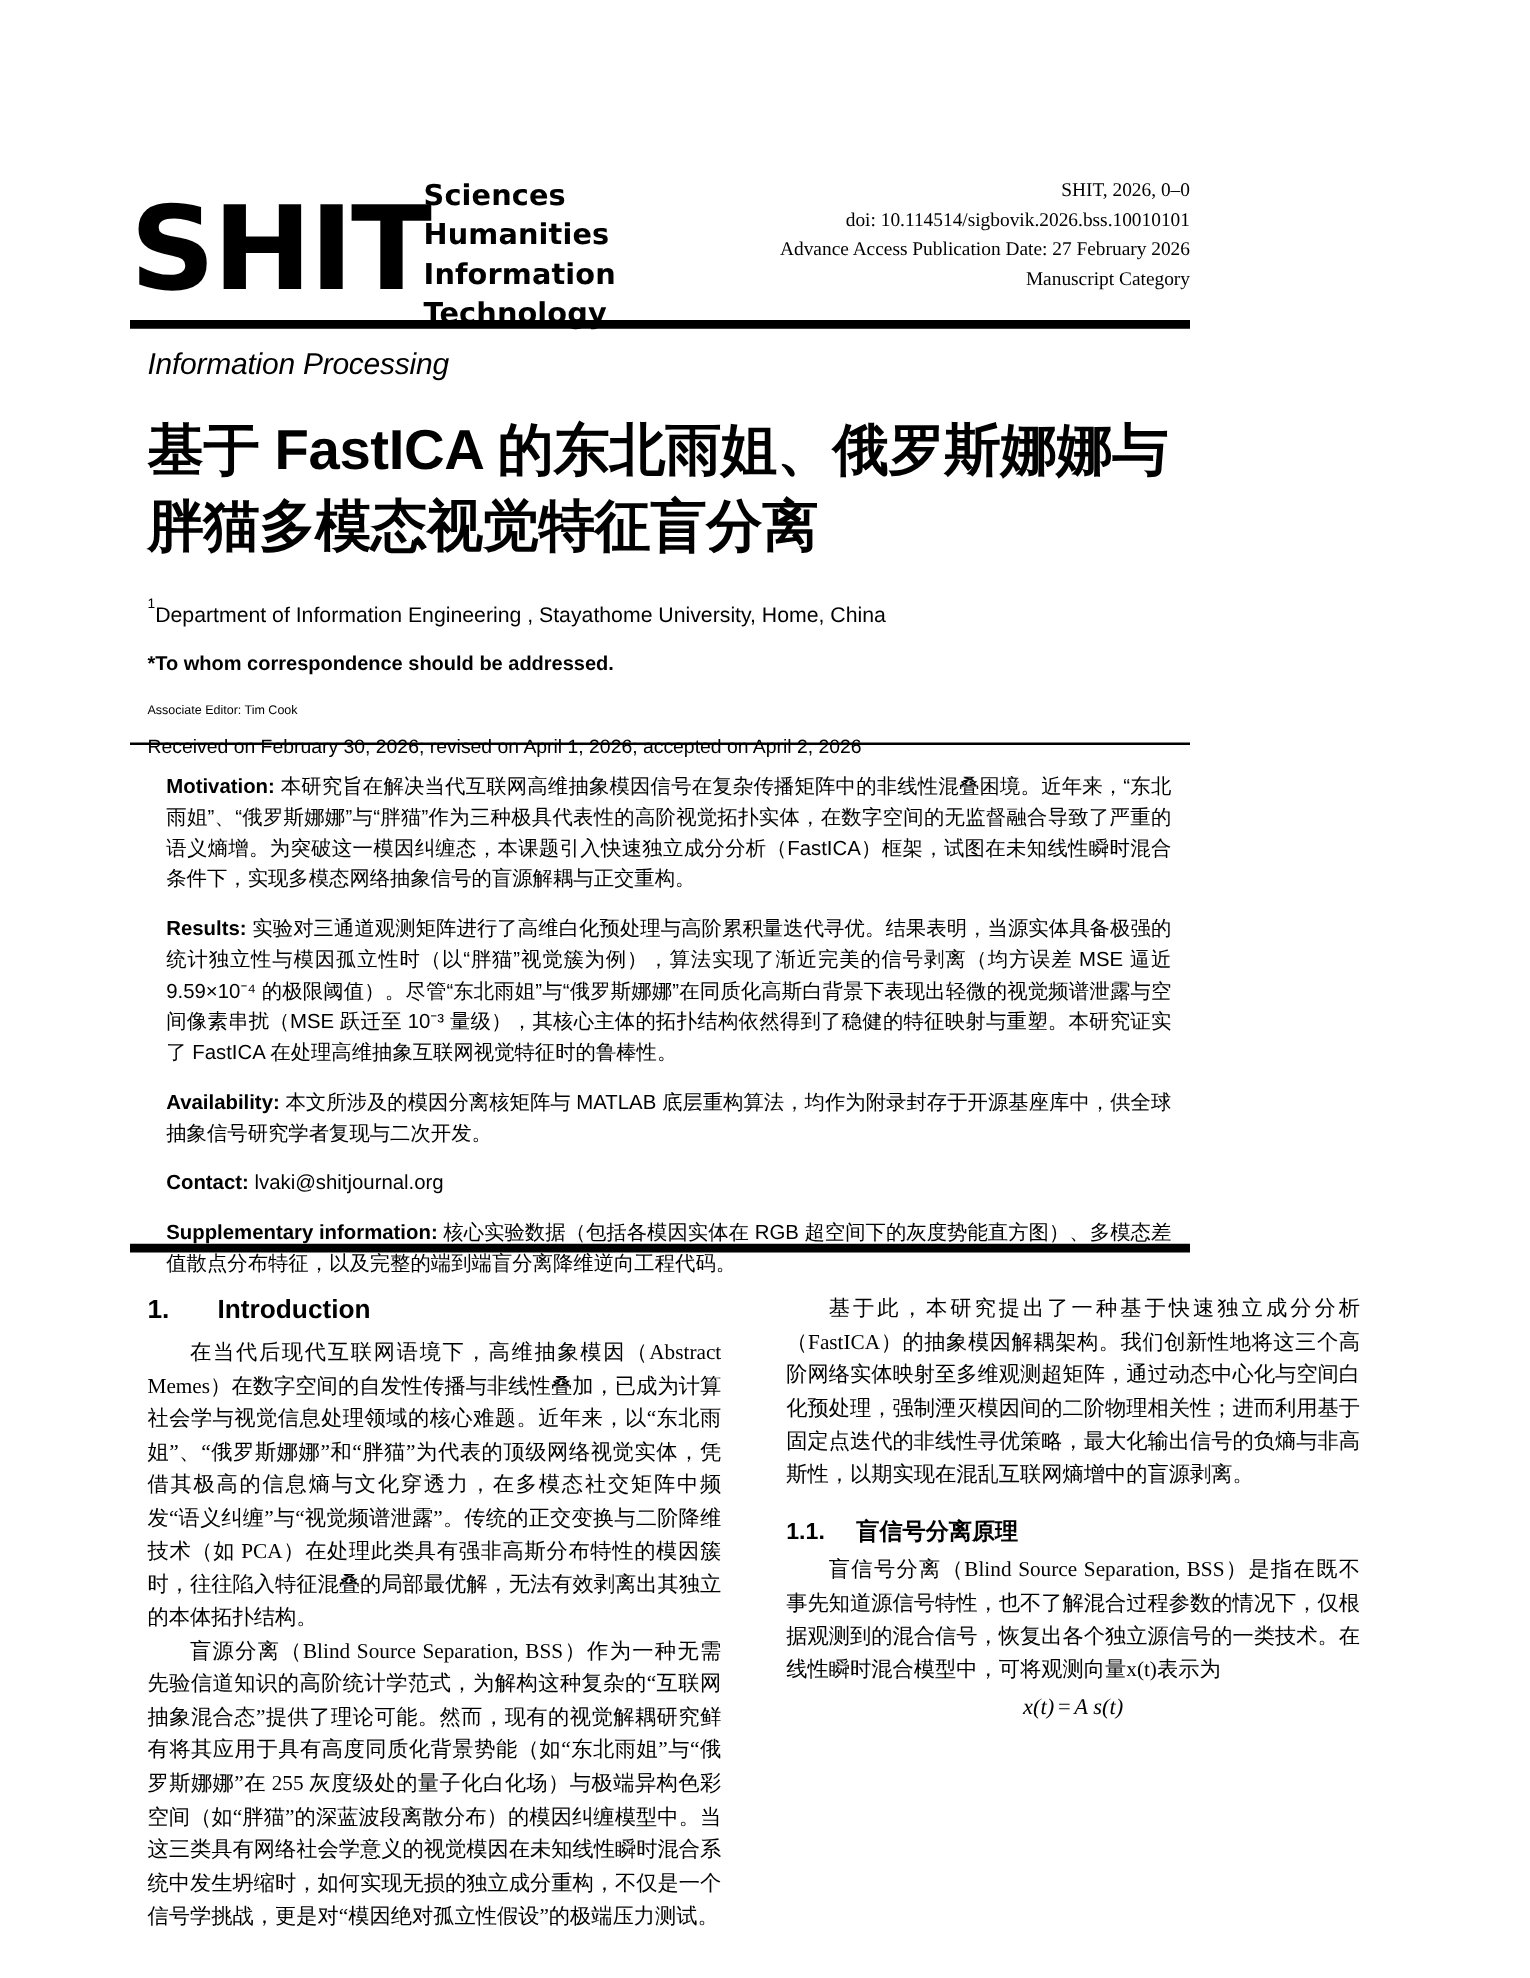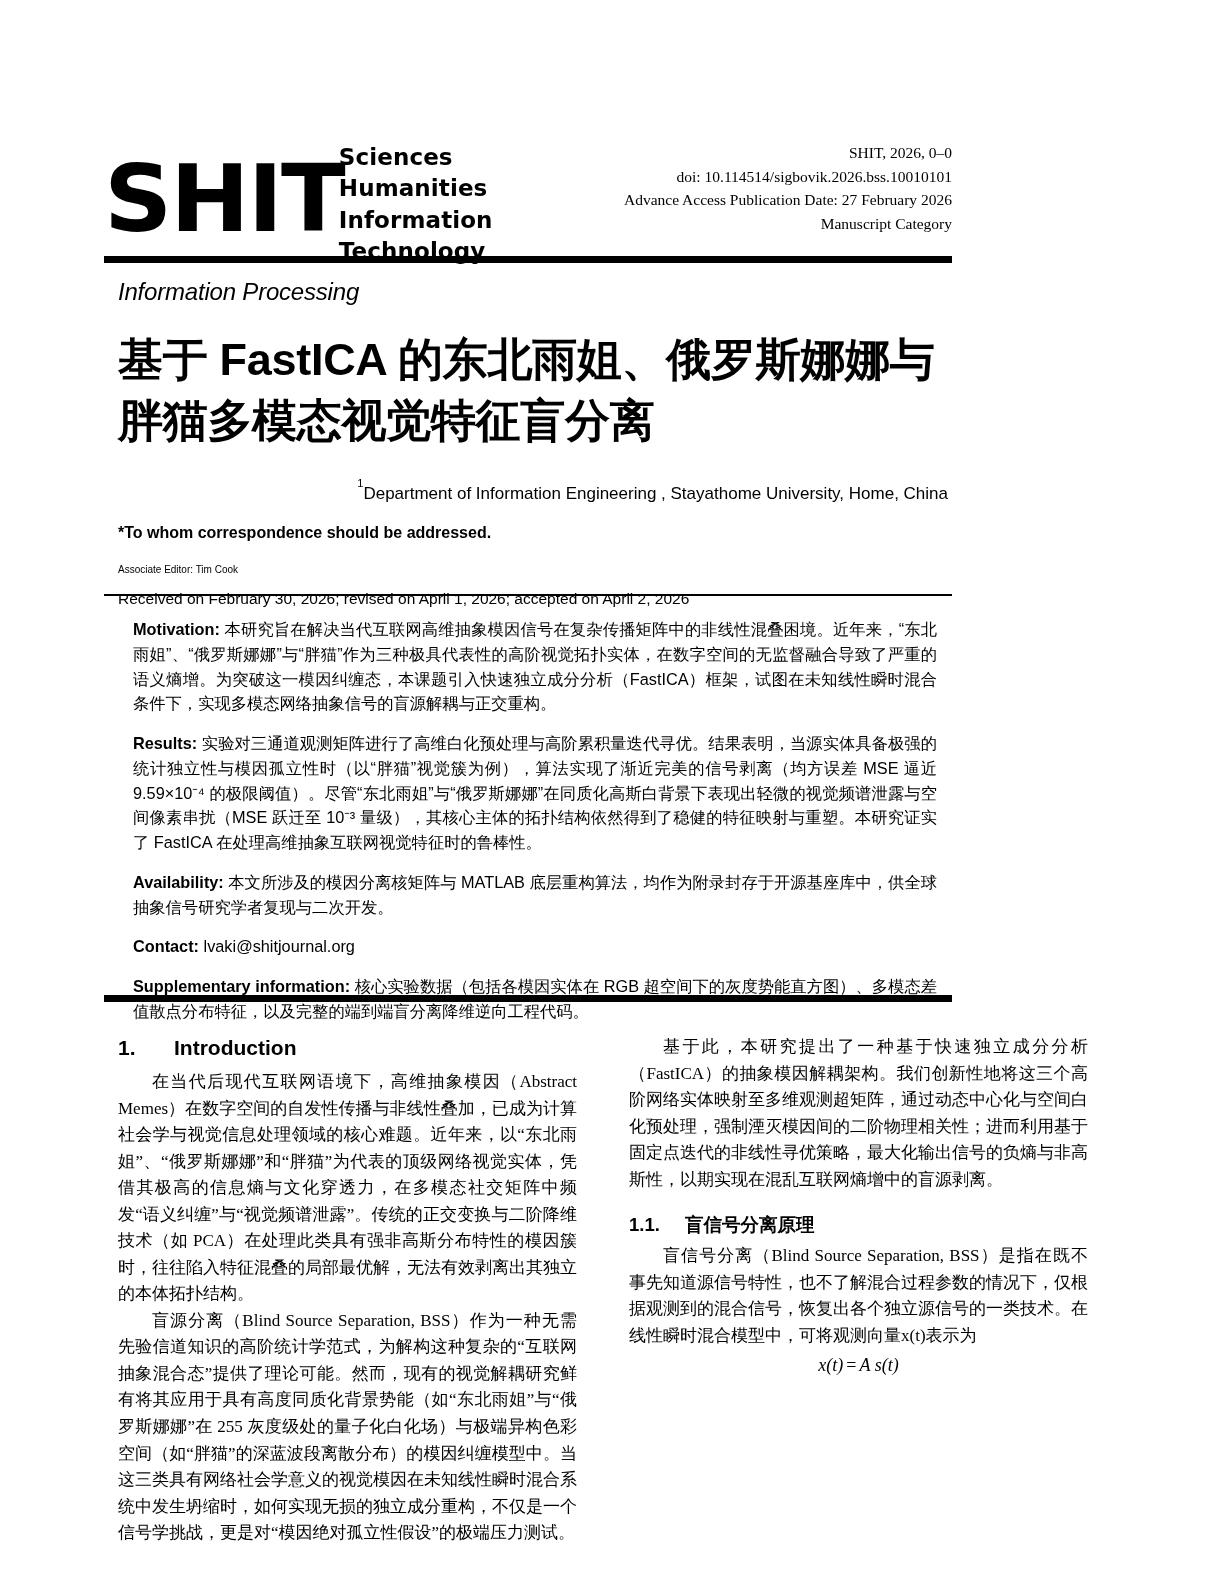--- a/index.html
+++ b/index.html
@@ -98,21 +98,20 @@
   .authors {
     margin-top: 14px;
     font-size: 20px;
     line-height: 1.2;
   }
   .authors sup { font-size: 12px; top: -0.55em; position: relative; }
   .affiliation {
     margin-top: 17px;
     font-size: 17px;
     line-height: 1.35;
-    text-align: right;
   }
   .affiliation sup { font-size: 11px; top: -0.5em; position: relative; }
   .corresp {
     margin-top: 18px;
     font-size: 16px;
     font-weight: bold;
   }
   .assoc-editor {
     margin-top: 22px;
     font-size: 10px;

